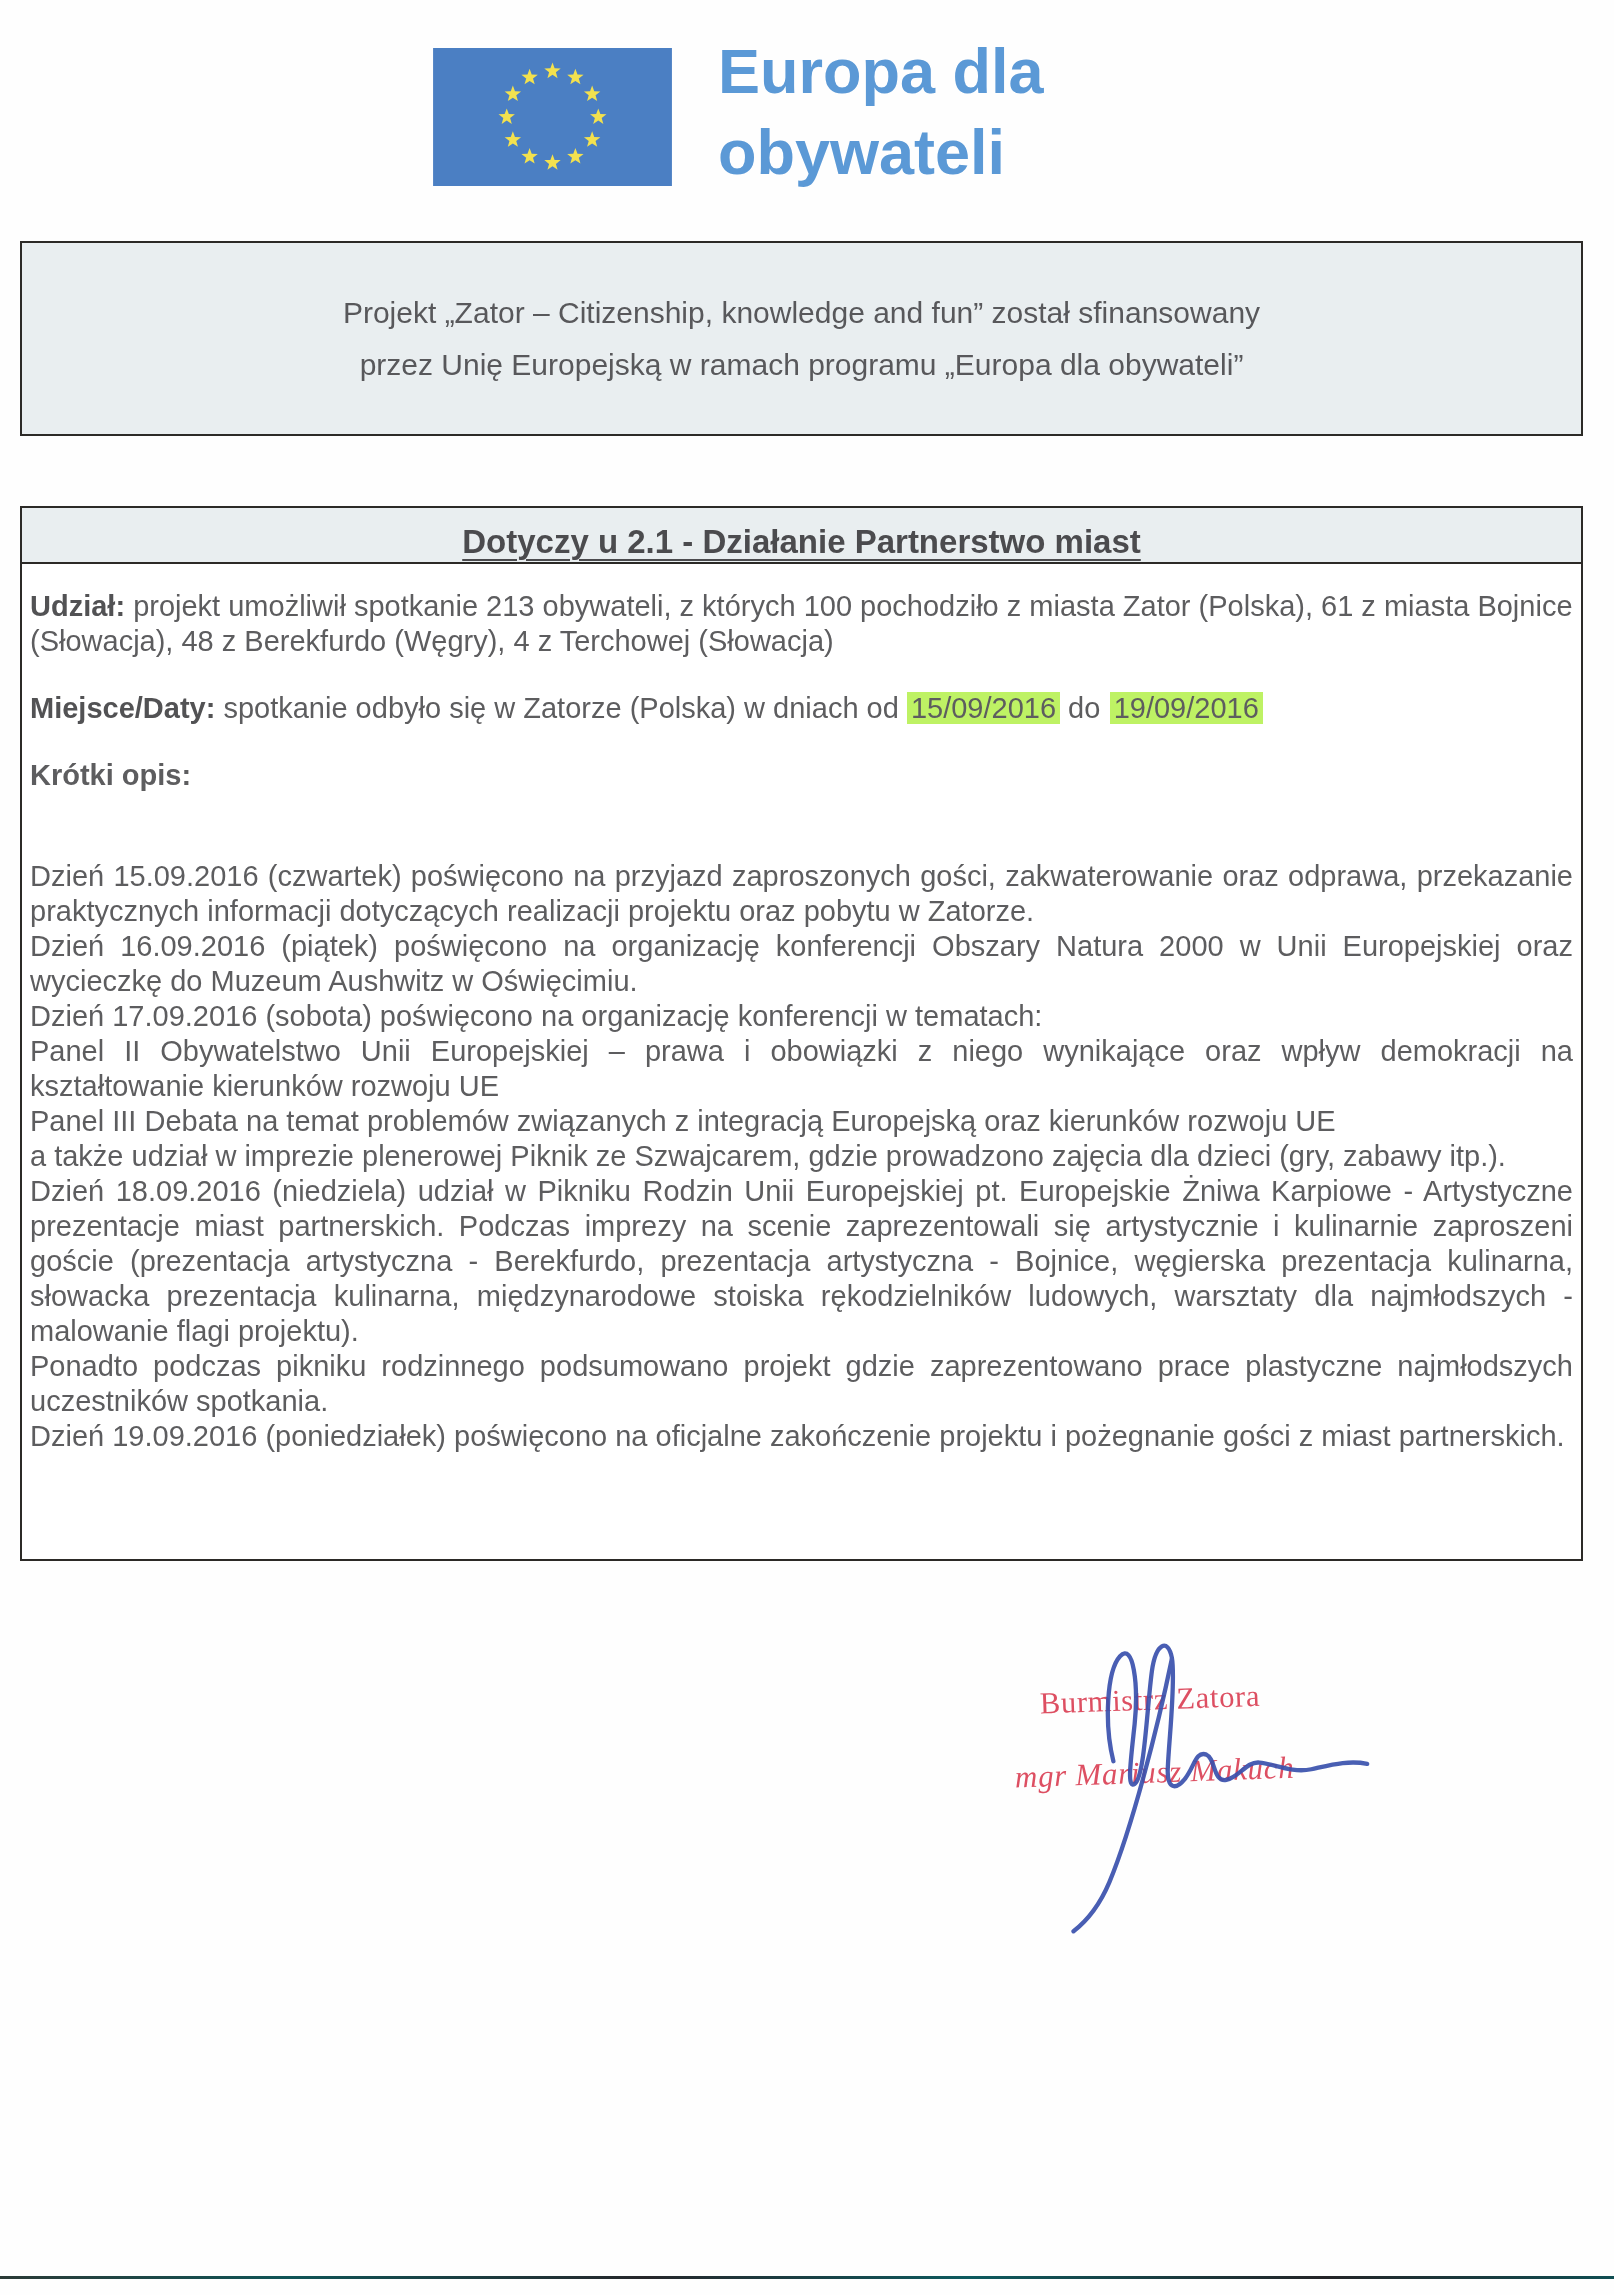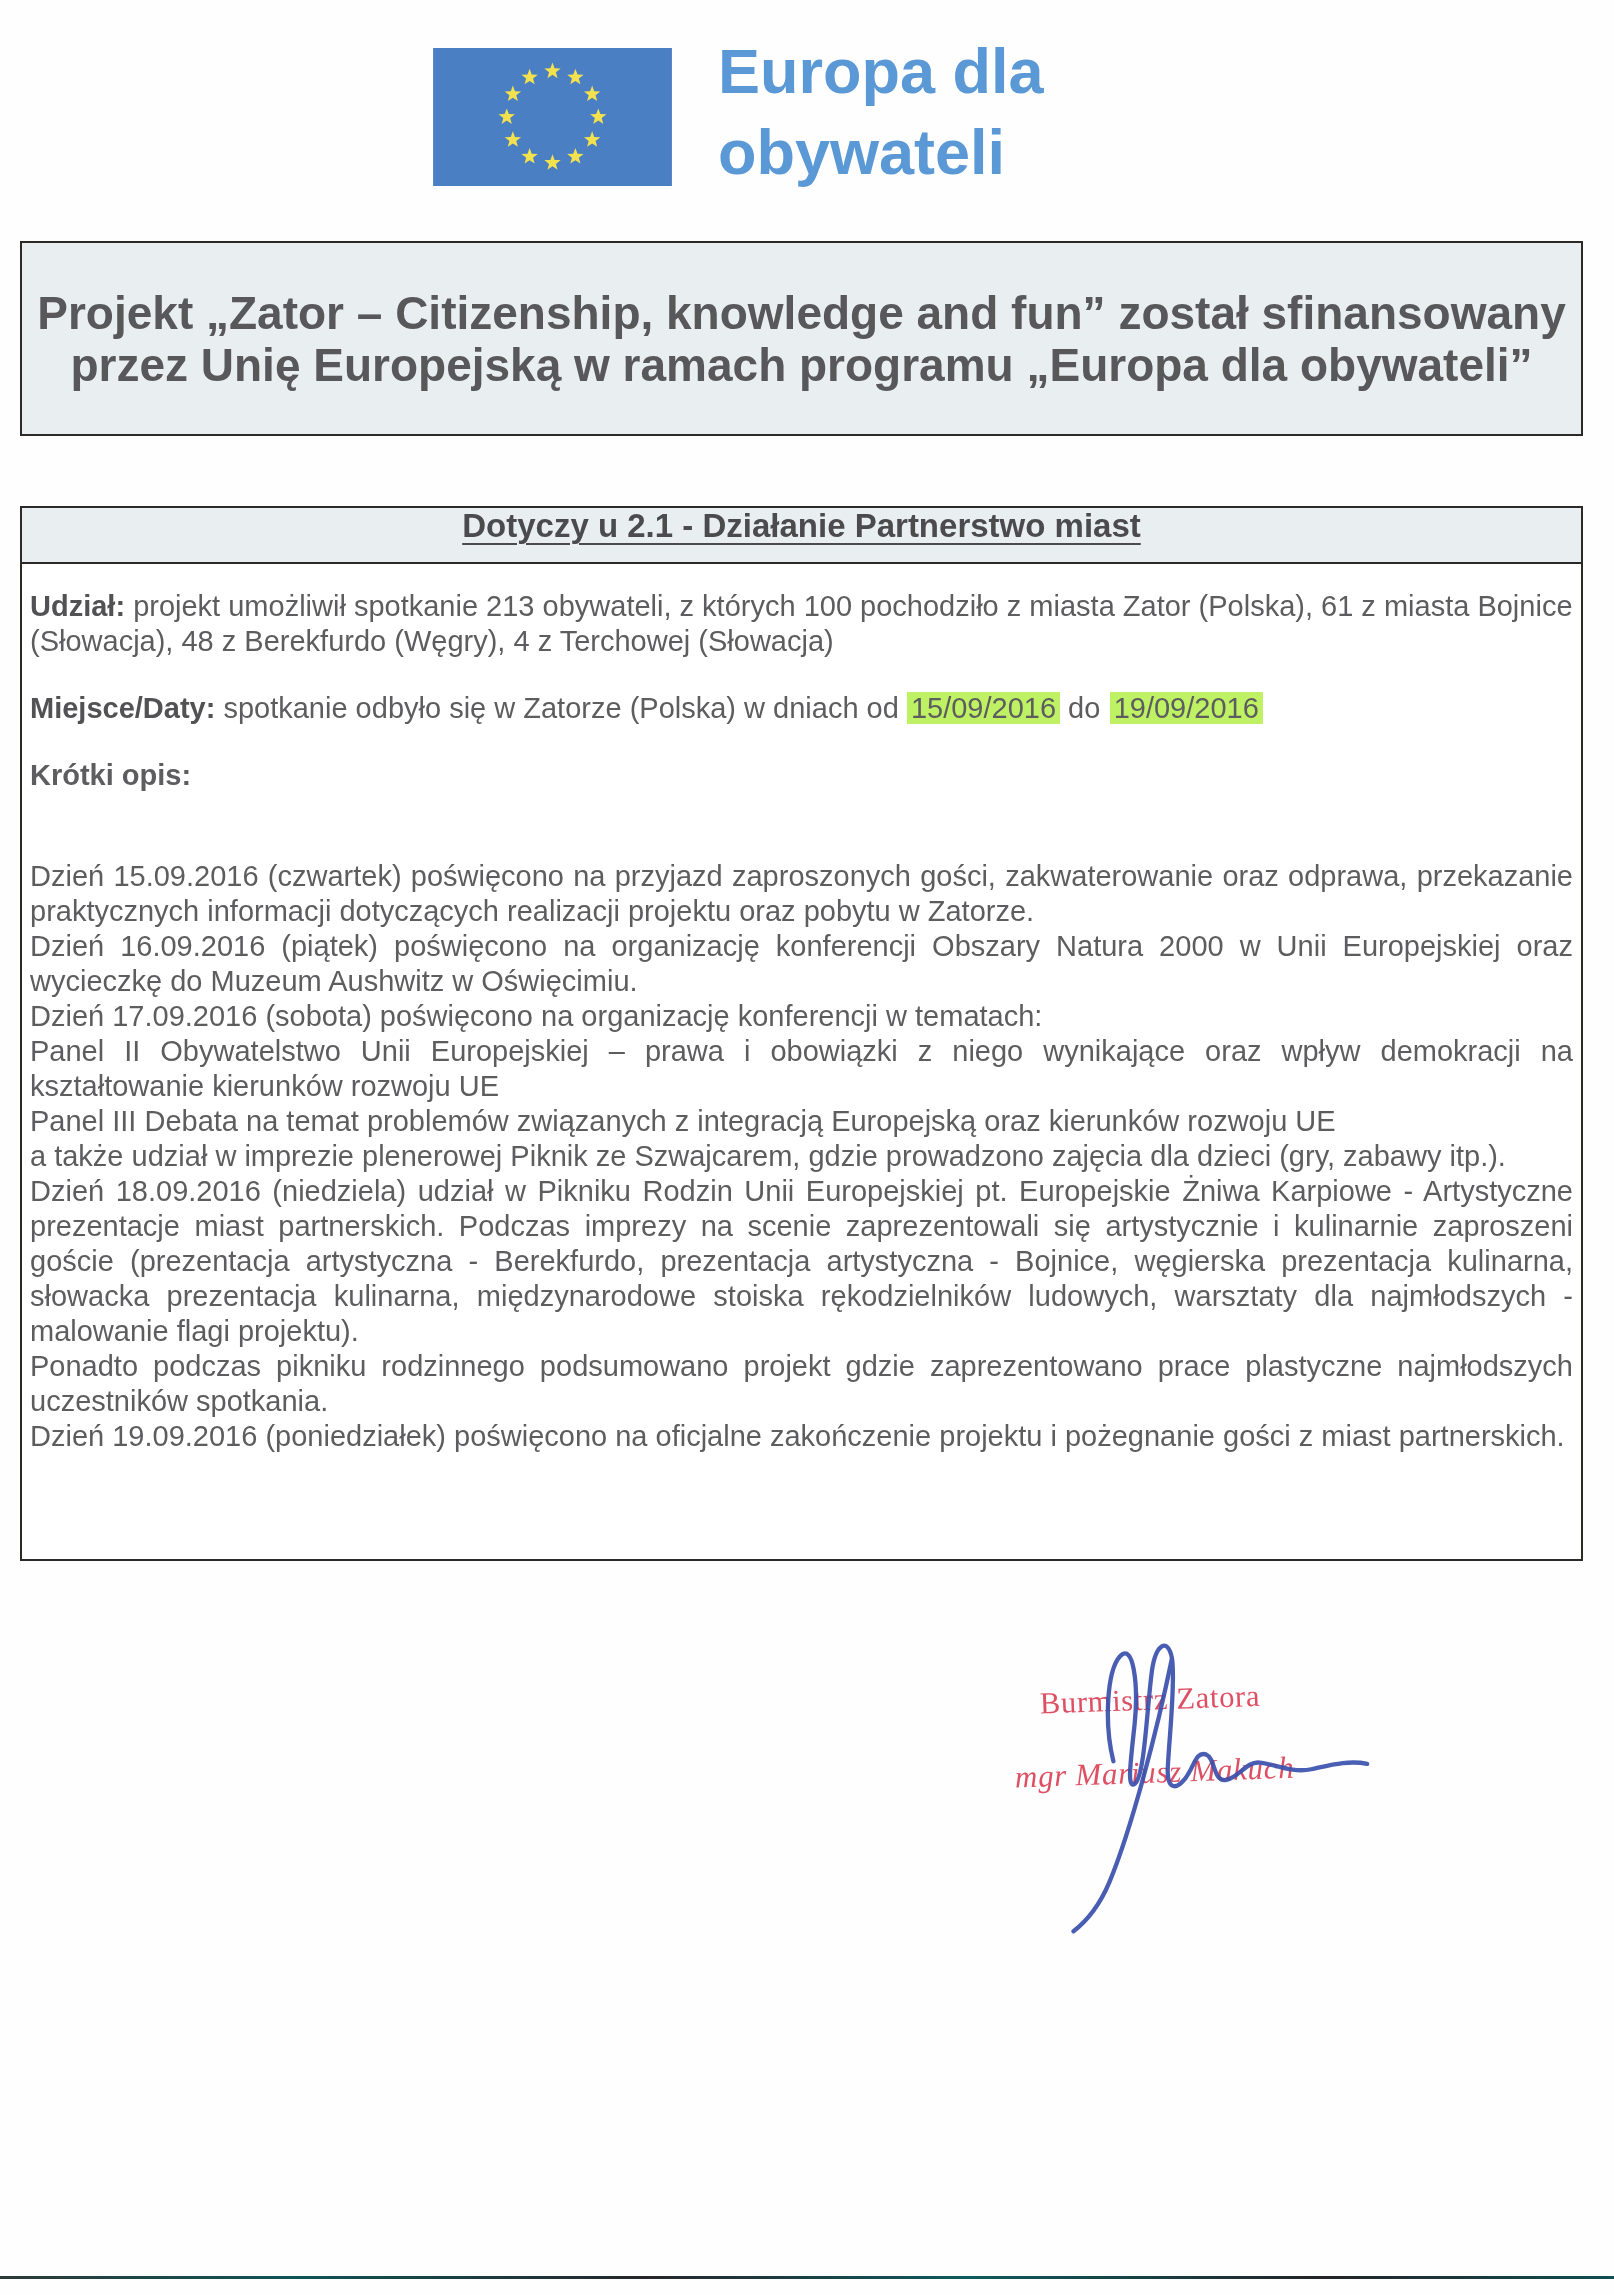--- a/index.html
+++ b/index.html
@@ -21,35 +21,35 @@
   }
   
   .funding-box{
     position:absolute;left:20px;top:241px;
     width:1563px;height:195px;box-sizing:border-box;
     background:#e9eef0;
     border:2.7px solid #2c2a27;
     display:flex;flex-direction:column;justify-content:center;align-items:center;
   }
   .funding-box .fline{
-    font-size:46px;line-height:52px;font-weight:bold;color:#58585b;
+    font-size:30px;line-height:52px;font-weight:normal;color:#58585b;
     white-space:nowrap;text-align:center;
   }
   
   .report-box{
     position:absolute;left:20px;top:506px;
     width:1563px;height:1055px;box-sizing:border-box;
     border:2.7px solid #2c2a27;background:#ffffff;
   }
   .report-header{
     height:56px;box-sizing:border-box;
     background:#e9eef0;
     border-bottom:2.7px solid #2c2a27;
     display:flex;justify-content:center;align-items:flex-end;
-    padding-bottom:17px;
+    padding-bottom:1px;
   }
   .report-header .htitle{
     font-size:33px;font-weight:bold;color:#4b4b4e;
     text-decoration:underline;
     text-decoration-thickness:2px;
     text-underline-offset:6px;
     white-space:nowrap;
   }
   .report-body{
     padding:25px 8px 0 8px;

